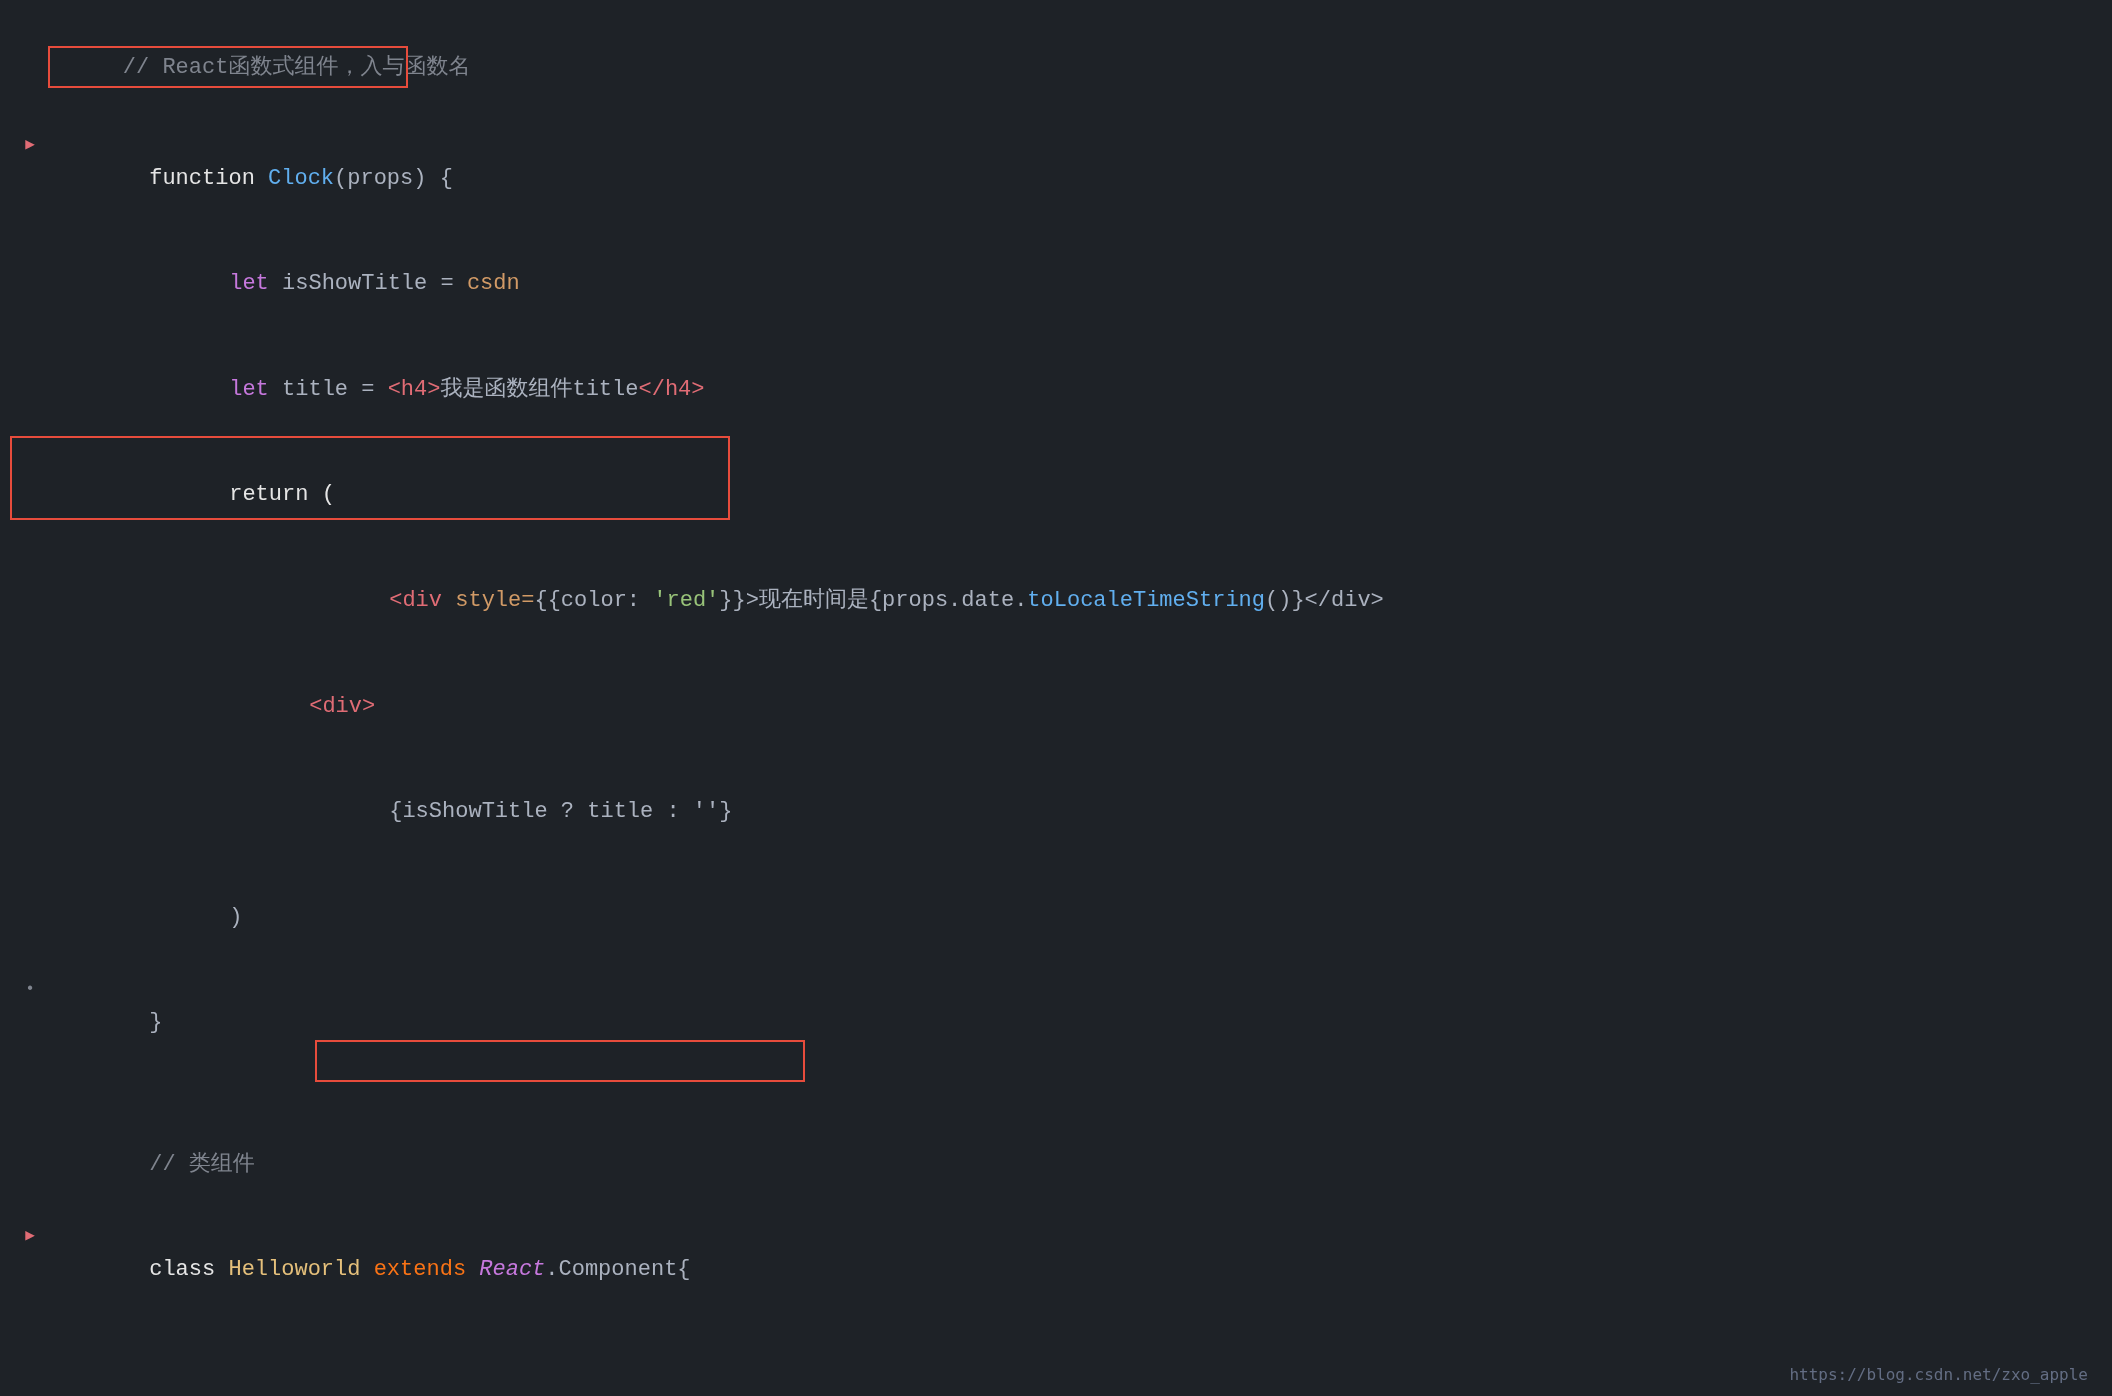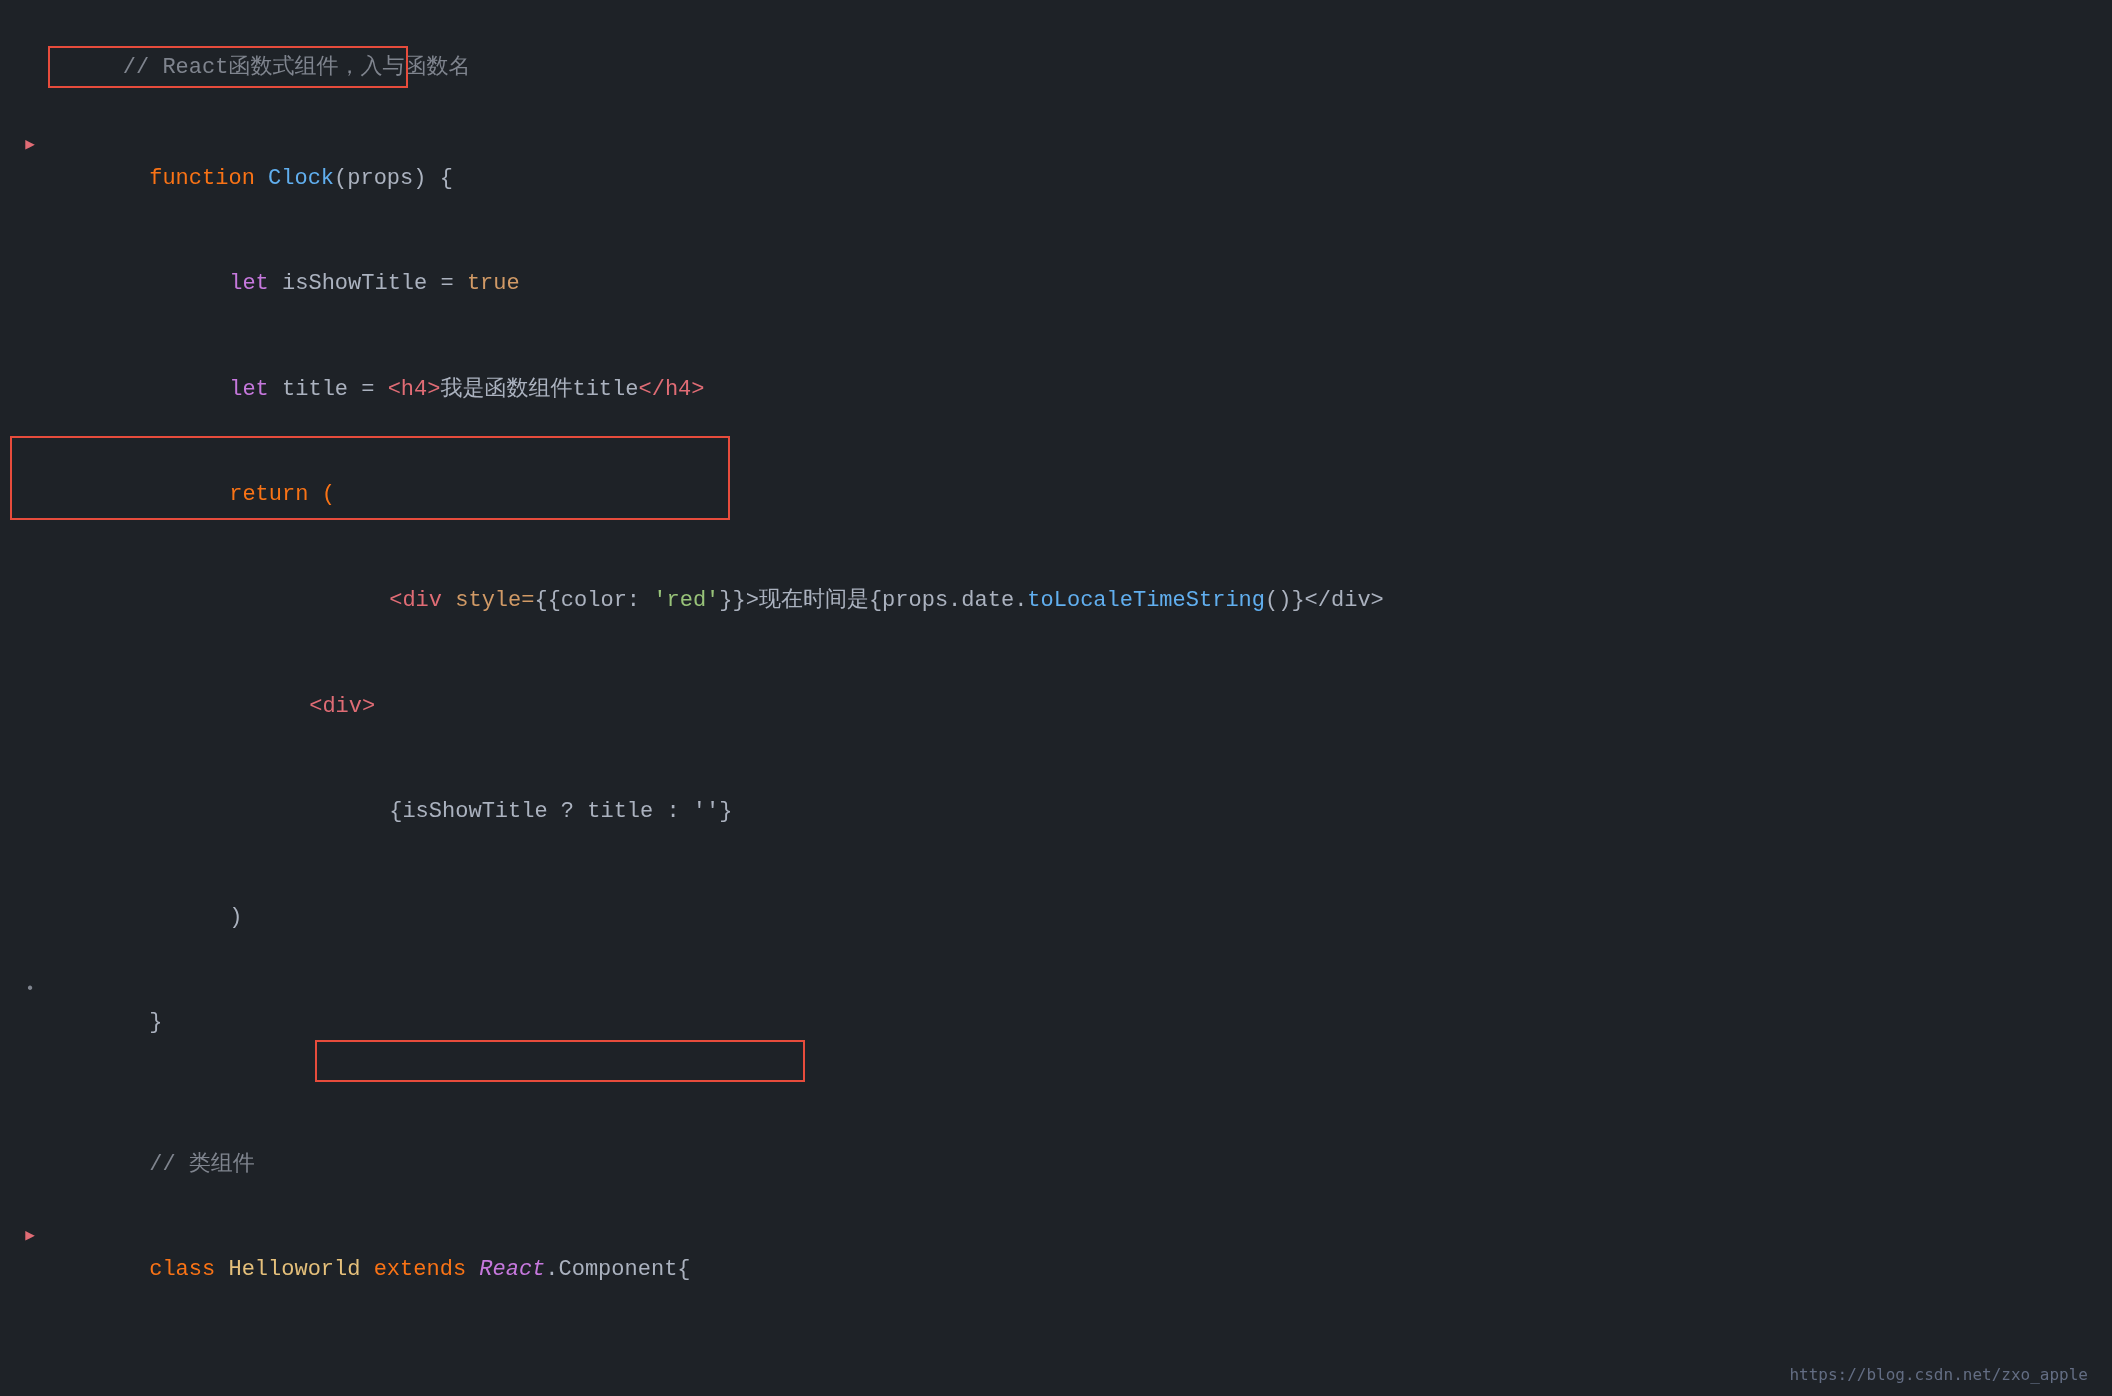--- a/index.html
+++ b/index.html
@@ -25,21 +25,21 @@
       min-height: 36px;
       white-space: pre;
       position: relative;
     }
     .line-content {
       flex: 1;
       white-space: pre;
     }
     
     .c-comment { color: #7f848e; }
-    .c-keyword { color: #f97316; }
+    .c-keyword { color: #e5e5e5; }
     .c-function { color: #61afef; }
     .c-string { color: #98c379; }
     .c-tag { color: #e06c75; }
     .c-attr { color: #d19a66; }
     .c-italic { font-style: italic; color: #c678dd; }
     .c-class { color: #e5c07b; text-align: center; }
     .c-extends { color: #f97316; }
     .c-brace { color: #abb2bf; }
     .c-let { color: #c678dd; }
     .c-true { color: #d19a66; }
@@ -100,21 +100,21 @@
       <span class="gutter-arrow">▶</span>
     </div>
     <div class="line-content">
       <span class="c-keyword">function </span><span class="c-function">Clock</span><span class="c-white">(props) {</span>
     </div>
   </div>
 
   <div class="line">
     <div class="gutter-icon"></div>
     <div class="line-content">
-      <span style="display:inline-block;width:80px"></span><span class="c-let">let </span><span class="c-white">isShowTitle </span><span class="c-white">= </span><span class="c-true">true</span>
+      <span style="display:inline-block;width:80px"></span><span class="c-let">let </span><span class="c-white">isShowTitle </span><span class="c-white">= </span><span class="c-true">csdn</span>
     </div>
   </div>
 
   <div class="line">
     <div class="gutter-icon"></div>
     <div class="line-content">
       <span style="display:inline-block;width:80px"></span><span class="c-let">let </span><span class="c-white">title </span><span class="c-white">= </span><span class="c-tag">&lt;h4&gt;</span><span class="c-white">我是函数组件title</span><span class="c-tag">&lt;/h4&gt;</span>
     </div>
   </div>
 

